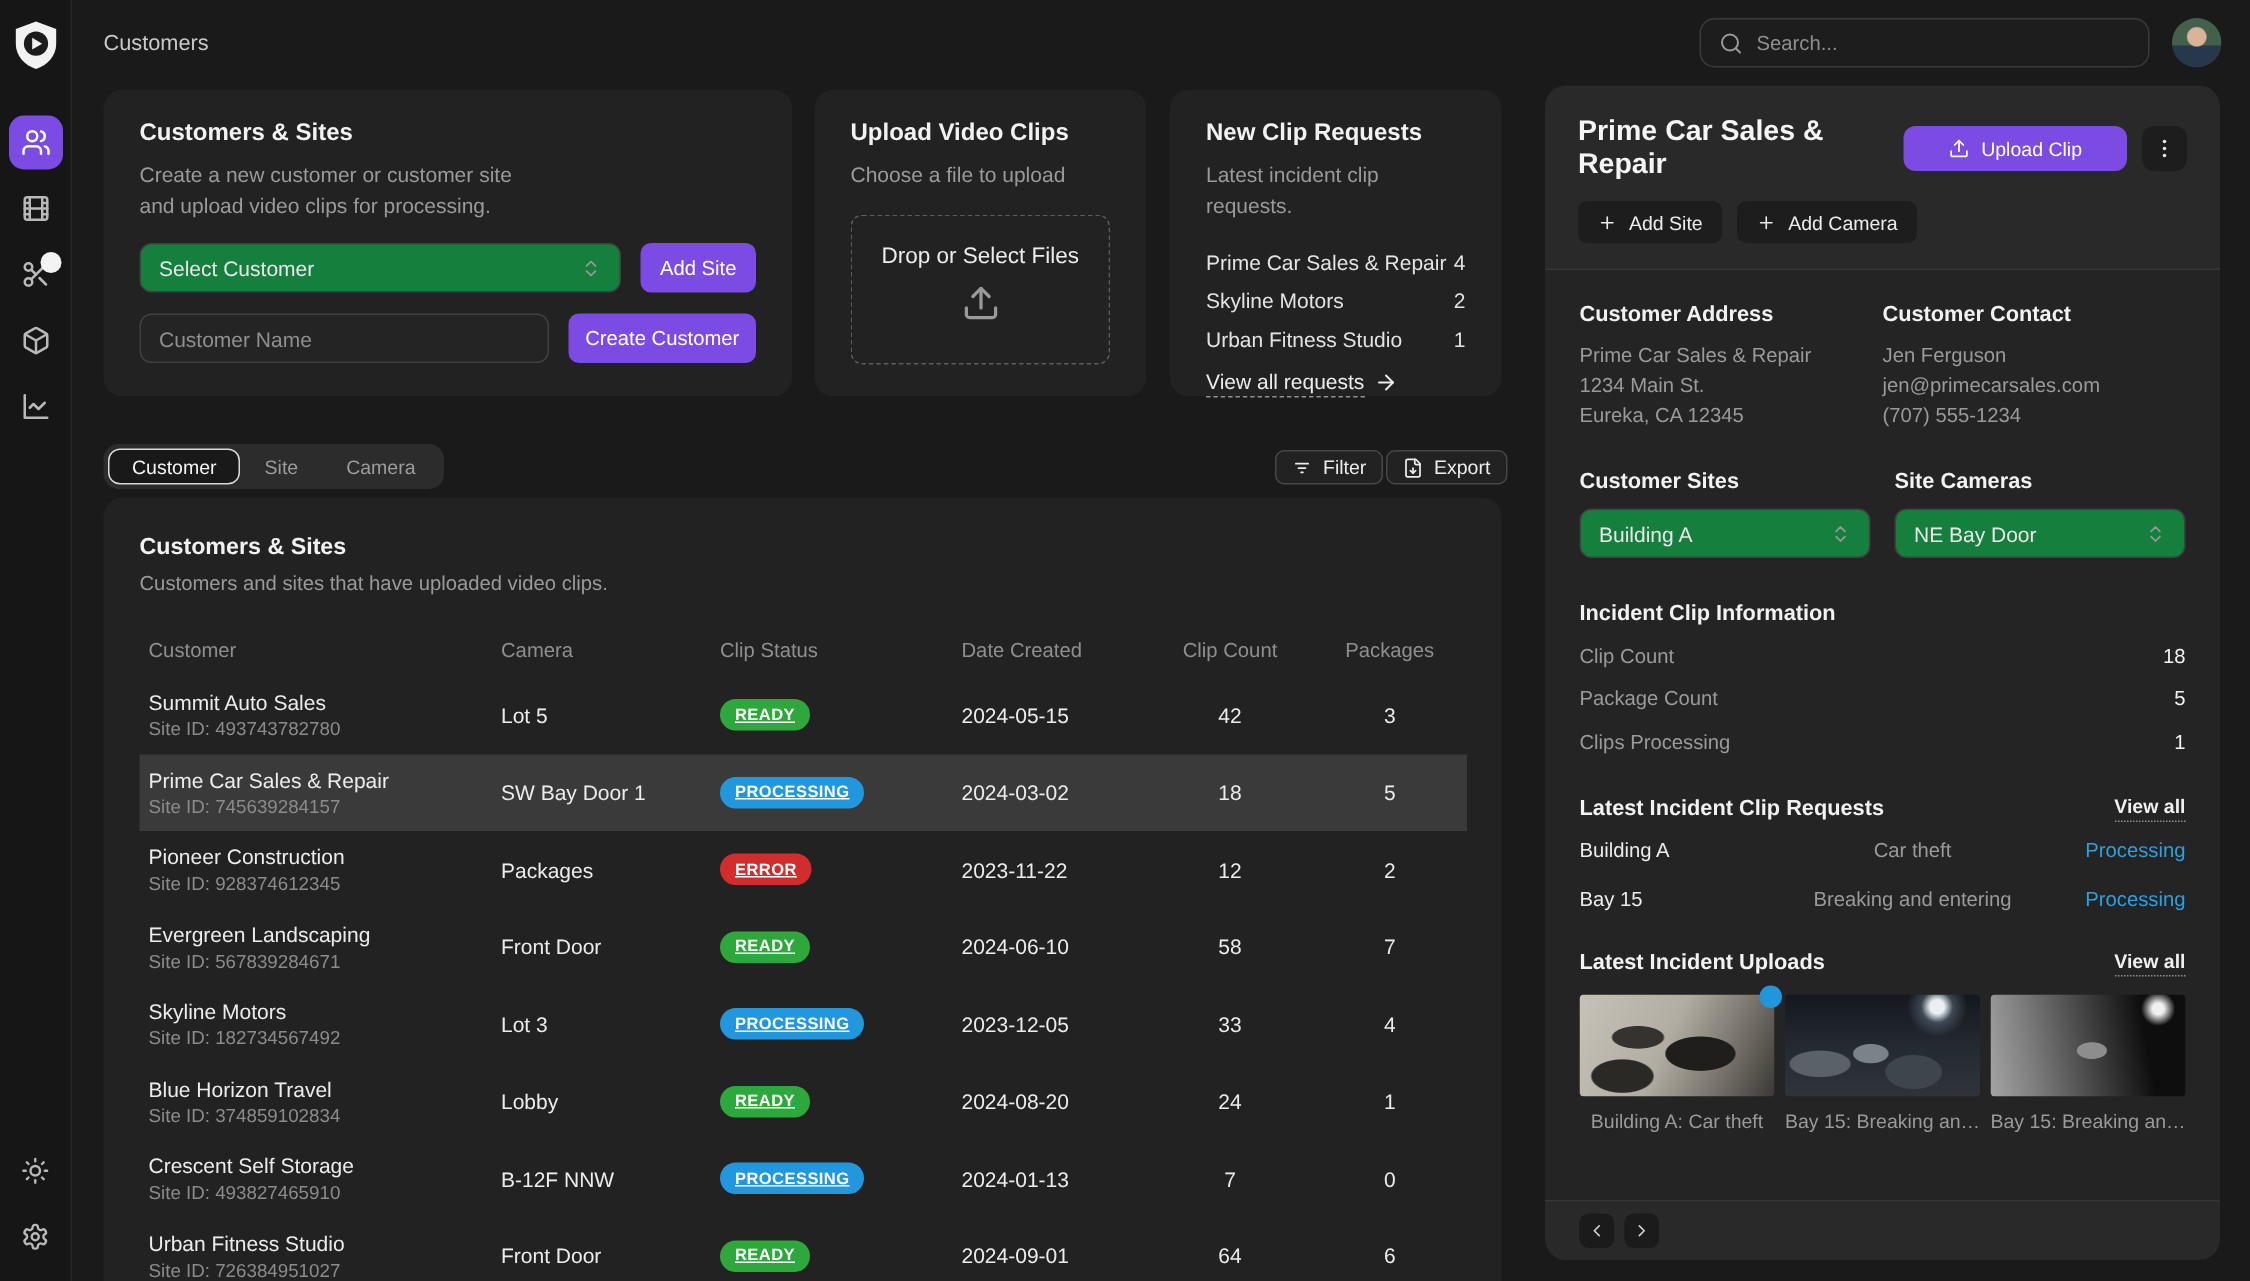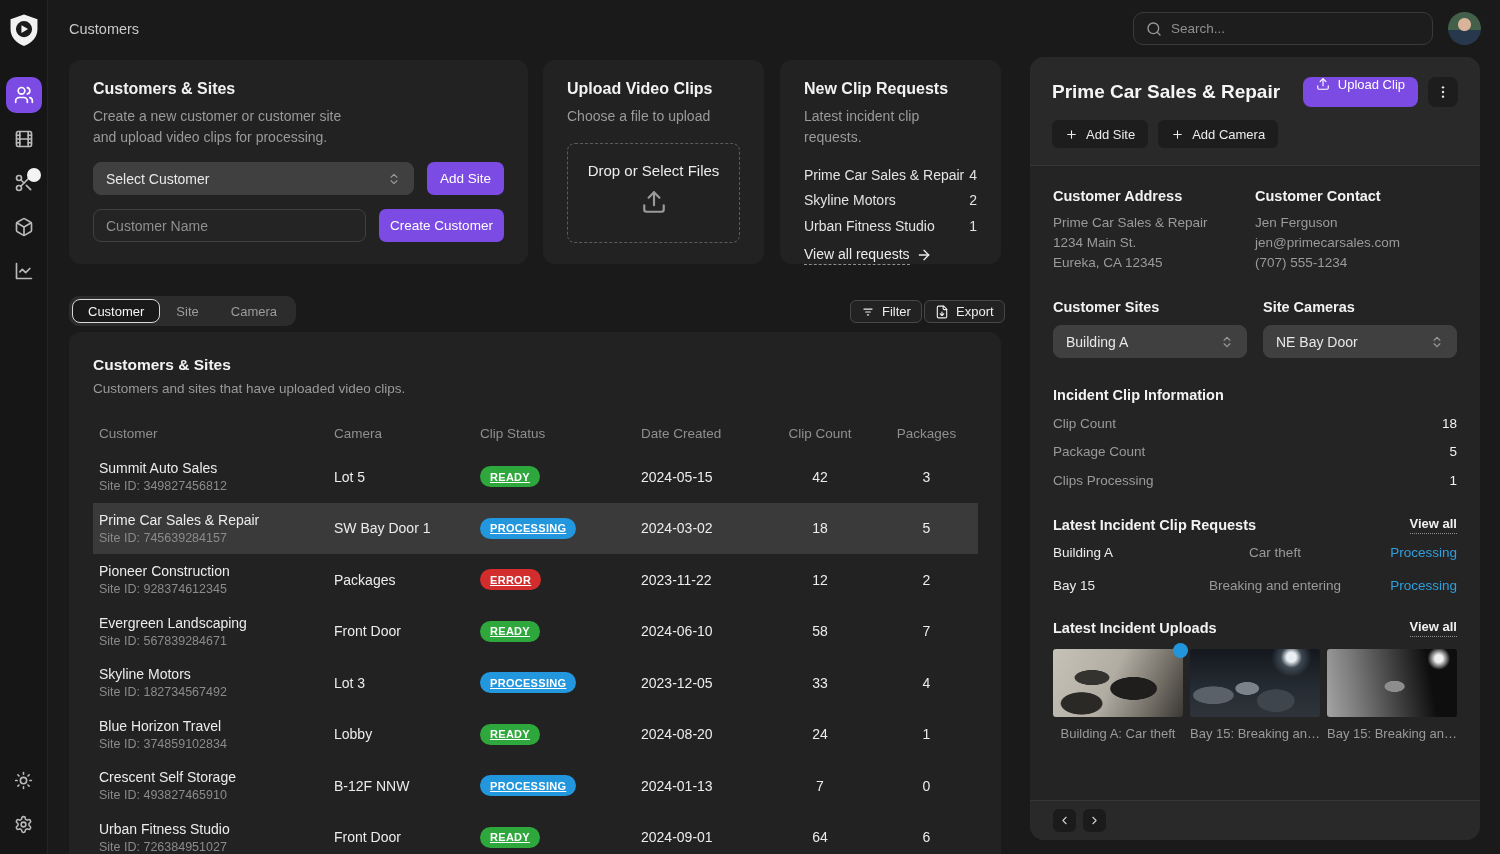--- a/index.html
+++ b/index.html
@@ -37,21 +37,21 @@
 
   
   .card { position:absolute; background:#222222; border-radius:12px; padding:20px 24px; }
   .card h2 { font-size:16px; font-weight:bold; color:#f2f2f2; }
   .card .sub { color:#9a9a9a; font-size:14px; line-height:21px; margin-top:8px; }
   .card-create { left:69px; top:60px; width:459px; height:204px; }
   .card-upload { left:543px; top:60px; width:221px; height:204px; }
   .card-requests { left:780px; top:60px; width:221px; height:204px; }
 
   .ctl-row { display:flex; justify-content:space-between; margin-top:14px; }
-  .select { height:33px; border:1px solid #404040; border-radius:8px; background:#404040;
+  .select { height:33px; border:1px solid #404040; border-radius:8px; background:#15803d;
     display:flex; align-items:center; justify-content:space-between; padding:0 12px;
     font-size:14px; color:#e8e8e8; cursor:pointer; }
   .sel-customer { width:321px; }
   .text-input { width:273px; height:33px; border:1px solid #404040; border-radius:8px;
     background:#242424; padding:0 12px; font-size:14px; color:#e8e8e8; outline:none;
     font-family:"Liberation Sans", sans-serif; }
   .text-input::placeholder { color:#8f8f8f; }
   .btn-purple { background:#7c4be3; color:#fff; border:none; border-radius:7px; font-size:13.5px;
     cursor:pointer; font-family:"Liberation Sans", sans-serif; }
   .btn-add-site { width:77px; height:33px; }
@@ -96,21 +96,21 @@
   .cell-customer .csite { font-size:12.5px; color:#8b8b8b; margin-top:3px; }
   .badge { display:inline-block; padding:4.5px 10px; border-radius:999px; font-size:11px;
     font-weight:bold; color:#fff; letter-spacing:.3px;text-decoration:underline; }
 
   
   .panel { position:absolute; left:1030px; top:57px; width:450px; height:783px; background:#242424;
     border-radius:14px; overflow:hidden; }
   .panel-header { background:#292929; padding:20px 22px 17px; border-bottom:1px solid #363636; }
   .ph-top { display:flex; align-items:center; }
   .panel-title { font-size:19px; font-weight:bold; color:#f5f5f5; flex:1; }
-  .btn-upload-clip { height:30px; padding:0 13px; border-radius:8px; display:flex; 
+  .btn-upload-clip { height:30px; padding:0 30px; border-radius:8px; display:flex; align-items:center;
     gap:8px; font-size:13px; }
   .kebab { width:30px; height:30px; margin-left:10px; background:#1d1d1d; border-radius:8px;
     display:flex; align-items:center; justify-content:center; color:#e6e6e6; cursor:pointer; }
   .ph-btns { display:flex; gap:10px; margin-top:13px; }
   .btn-dark { height:28px; background:#1d1d1d; border:none; border-radius:6px; color:#ececec;
     font-size:13px; display:flex; align-items:center; gap:8px; padding:0 13px; cursor:pointer;
     font-family:"Liberation Sans", sans-serif; }
   .panel-body { padding:0 23px; }
   .two-col { display:flex; margin-top:22px; }
   .two-col > div { width:50%; }
@@ -380,21 +380,21 @@
     <span>Camera</span>
     <span>Clip Status</span>
     <span>Date Created</span>
     <span class="tc-center">Clip Count</span>
     <span class="tc-center">Packages</span>
   </div>
   <div style="margin-top:8px">
     <div class="tgrid trow">
         <div class="cell-customer">
           <div class="cname">Summit Auto Sales</div>
-          <div class="csite">Site ID: 349827456812</div>
+          <div class="csite">Site ID: 493743782780</div>
         </div>
         <div>Lot 5</div>
         <div><span class="badge" style="background: rgb(46, 168, 60);">READY</span></div>
         <div>2024-05-15</div>
         <div class="tc-center">42</div>
         <div class="tc-center">3</div>
       </div>
       <div class="tgrid trow selected">
         <div class="cell-customer">
           <div class="cname">Prime Car Sales &amp; Repair</div>

